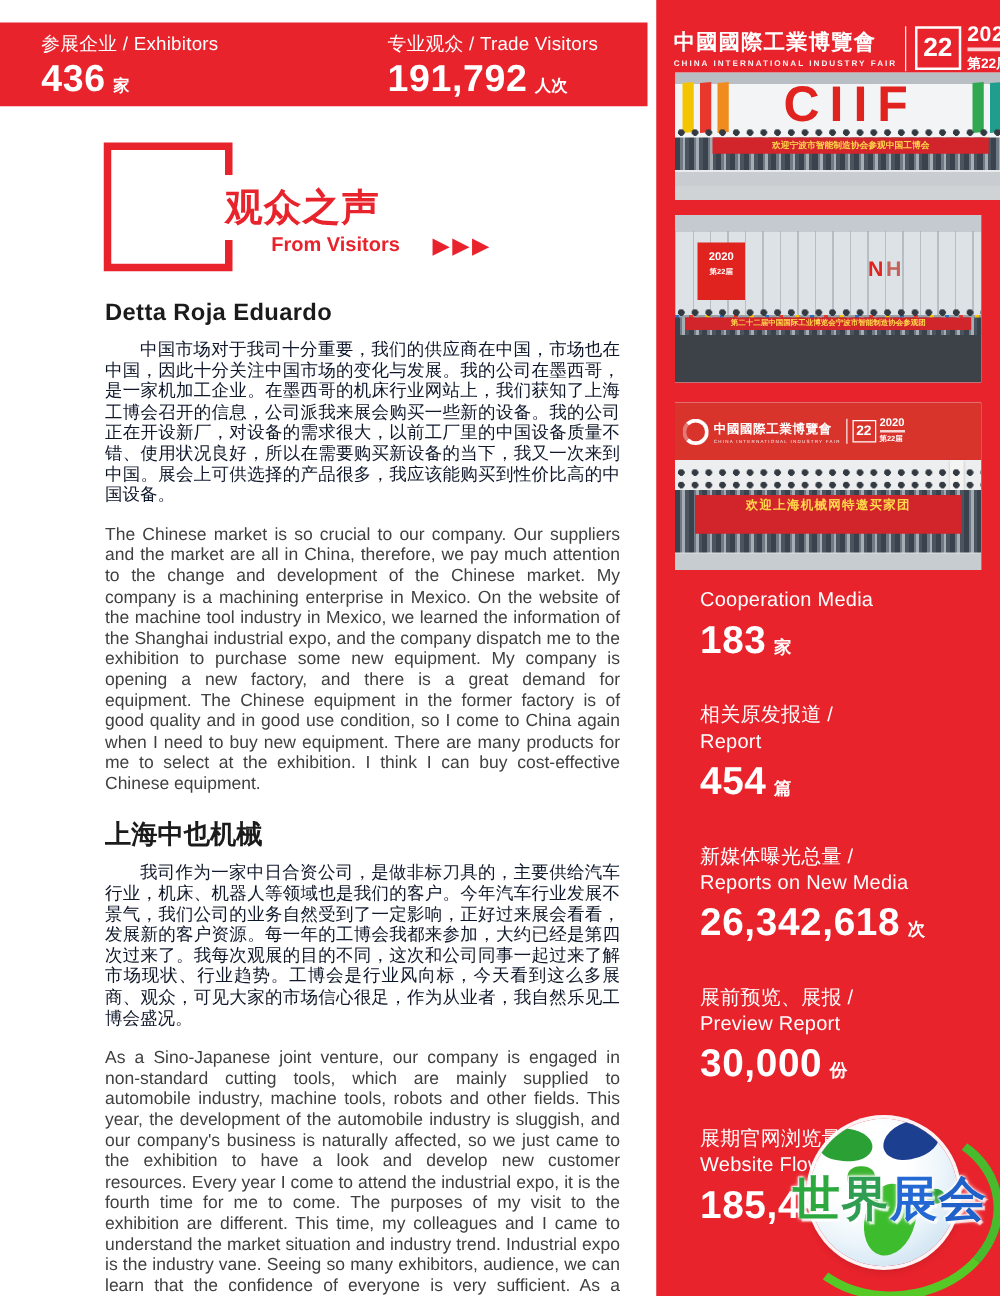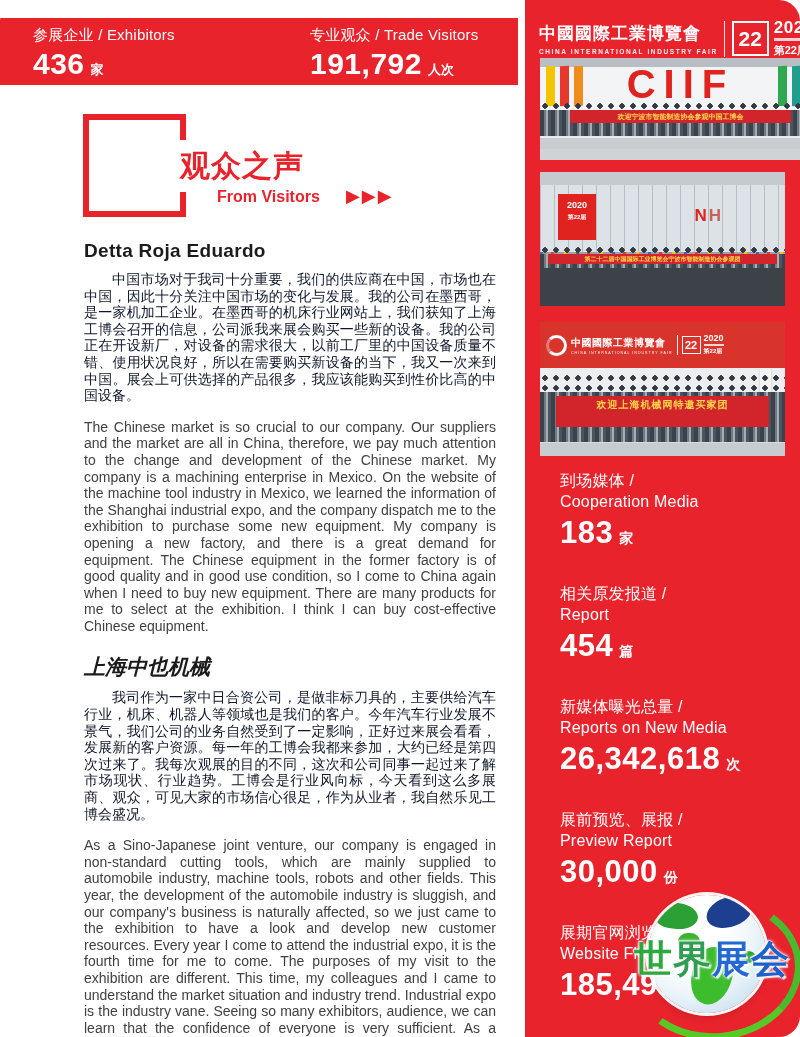--- a/index.html
+++ b/index.html
@@ -1,17 +1,17 @@
 <!DOCTYPE html>
 <html><head>
 <meta charset="utf-8">
 <style>
   html,body{margin:0;padding:0;background:#fff;}
   .page{position:relative;width:800px;height:1037px;background:#fff;overflow:hidden;
-        font-family:"Liberation Sans",sans-serif;border-radius:21px;-webkit-font-smoothing:antialiased;}
+        font-family:"Liberation Sans",sans-serif;-webkit-font-smoothing:antialiased;}
 
   
   .top-bar{position:absolute;left:0;top:18px;width:518px;height:67px;background:#e8232c;}
   .top-stat{position:absolute;top:8px;color:#fff;}
   .top-stat .lbl{font-size:15px;font-weight:500;letter-spacing:.2px;}
   .top-stat .numrow{display:flex;align-items:baseline;margin-top:2px;}
   .top-stat .num{font-size:30px;font-weight:bold;letter-spacing:.5px;}
   .top-stat .unit{font-size:13px;font-weight:bold;margin-left:6px;}
   .top-stat.g1{left:33px;} .top-stat.g2{left:310px;}
 
@@ -19,21 +19,21 @@
   .sq{position:absolute;left:83px;top:114px;width:103px;height:103px;
       border:6px solid #e8232c;box-sizing:border-box;}
   .sq-gap{position:absolute;left:177px;top:140px;width:12px;height:52px;background:#fff;}
   .title-cn{position:absolute;left:180px;top:146px;font-size:30px;font-weight:bold;color:#e8232c;letter-spacing:1px;}
   .title-en{position:absolute;left:217px;top:188px;font-size:16px;font-weight:bold;color:#e8232c;}
   .title-arrows{position:absolute;left:346px;top:185px;font-size:18px;color:#e8232c;letter-spacing:2px;}
 
   
   .content{position:absolute;left:84px;top:240px;width:412px;color:#3d3d3d;}
   .content h1{margin:0 0 9px 0;font-size:19px;font-weight:bold;color:#1b1b1b;letter-spacing:.3px;}
-  .content h2{margin:4px 0 8px 0;font-size:21px;font-weight:bold;color:#1b1b1b;font-style:italic;}
+  .content h2{margin:4px 0 8px 0;font-size:21px;font-weight:bold;color:#1b1b1b;}
   .content p{margin:0 0 15px 0;font-size:14px;line-height:16.6px;text-align:justify;}
   .content p.cn{text-indent:2em;color:#0f172a;}
   .content p.en{color:#404040;margin-bottom:19px;}
 
   
   .sidebar{position:absolute;left:525px;top:0;width:275px;height:1037px;background:#e8232c;}
   .logo-row{position:absolute;left:14px;top:19px;width:268px;display:flex;align-items:center;color:#fff;}
   .logo-txt .t1{font-family:"DejaVu Serif",serif;font-size:17px;font-weight:bold;letter-spacing:1px;white-space:nowrap;}
   .logo-txt .t2{font-size:6.5px;letter-spacing:1.6px;margin-top:3px;font-weight:bold;opacity:.95;white-space:nowrap;}
   .logo-div{width:1px;height:36px;background:#fff;opacity:.9;margin:0 7px 0 6px;flex:none;}
@@ -211,21 +211,20 @@
       <div class="vban"></div>
       <div class="heads" style="left:0;right:0;top:52px;"></div>
       <div class="heads" style="left:0;right:0;top:62px;"></div>
       <div class="bodies" style="left:0;right:0;top:70px;height:50px;"></div>
       <div class="pbanner" style="left:16px;right:16px;top:74px;height:31px;font-size:10px;line-height:17px;letter-spacing:1px;">欢迎上海机械网特邀买家团</div>
       <div style="position:absolute;left:0;right:0;bottom:0;height:13px;background:#c7ccd0;"></div>
     </div>
 
     <div class="stats">
       <div class="stat">
-        <div class="l">到场媒体 /</div>
         <div class="l">Cooperation Media</div>
         <div class="numrow">
             <span class="num">183</span>
             <span class="unit">家</span>
           </div>
       </div>
       <div class="stat">
         <div class="l">相关原发报道 /</div>
         <div class="l">Report</div>
         <div class="numrow">

